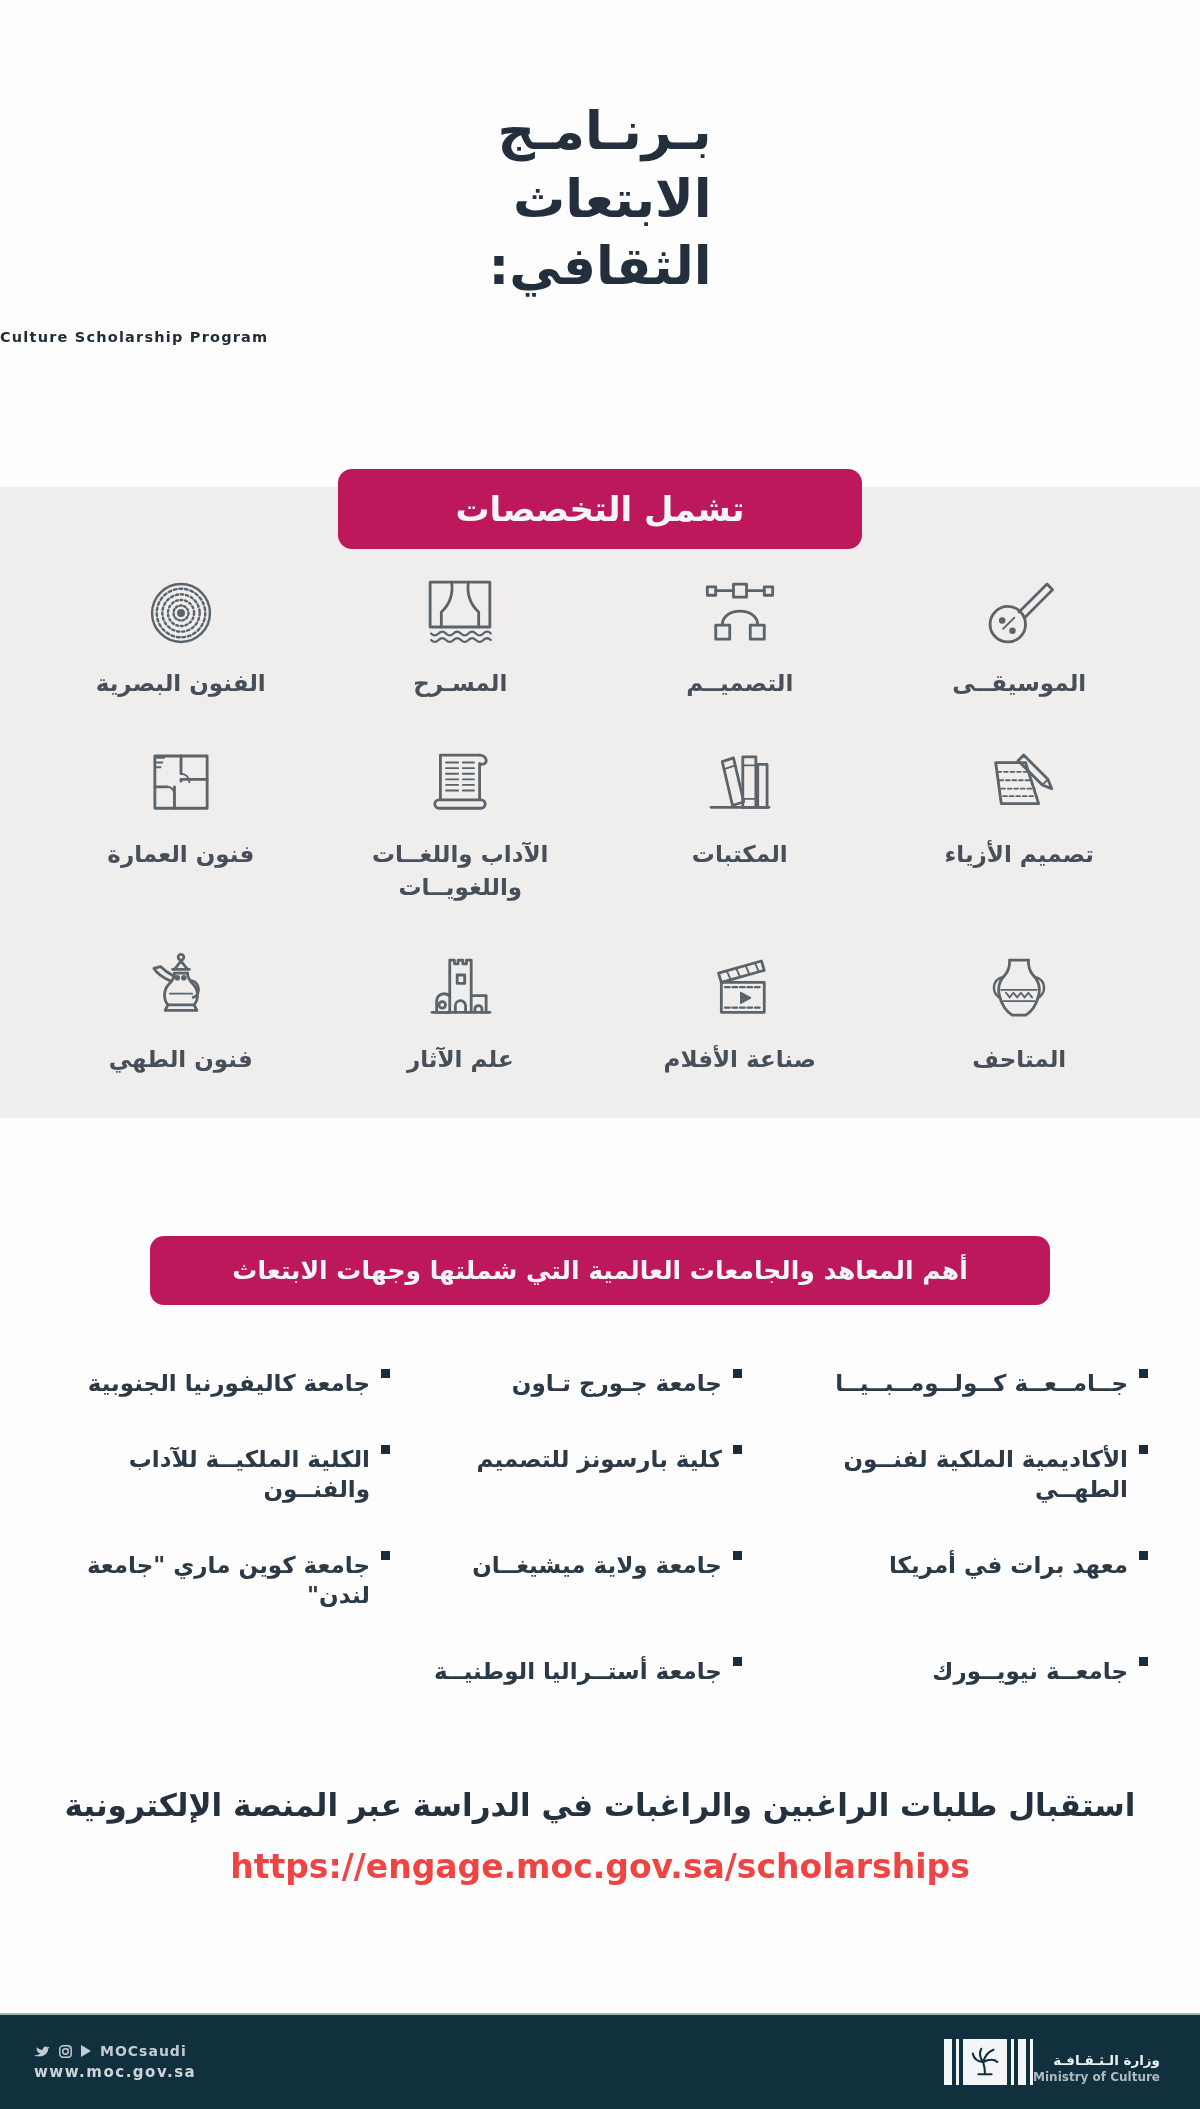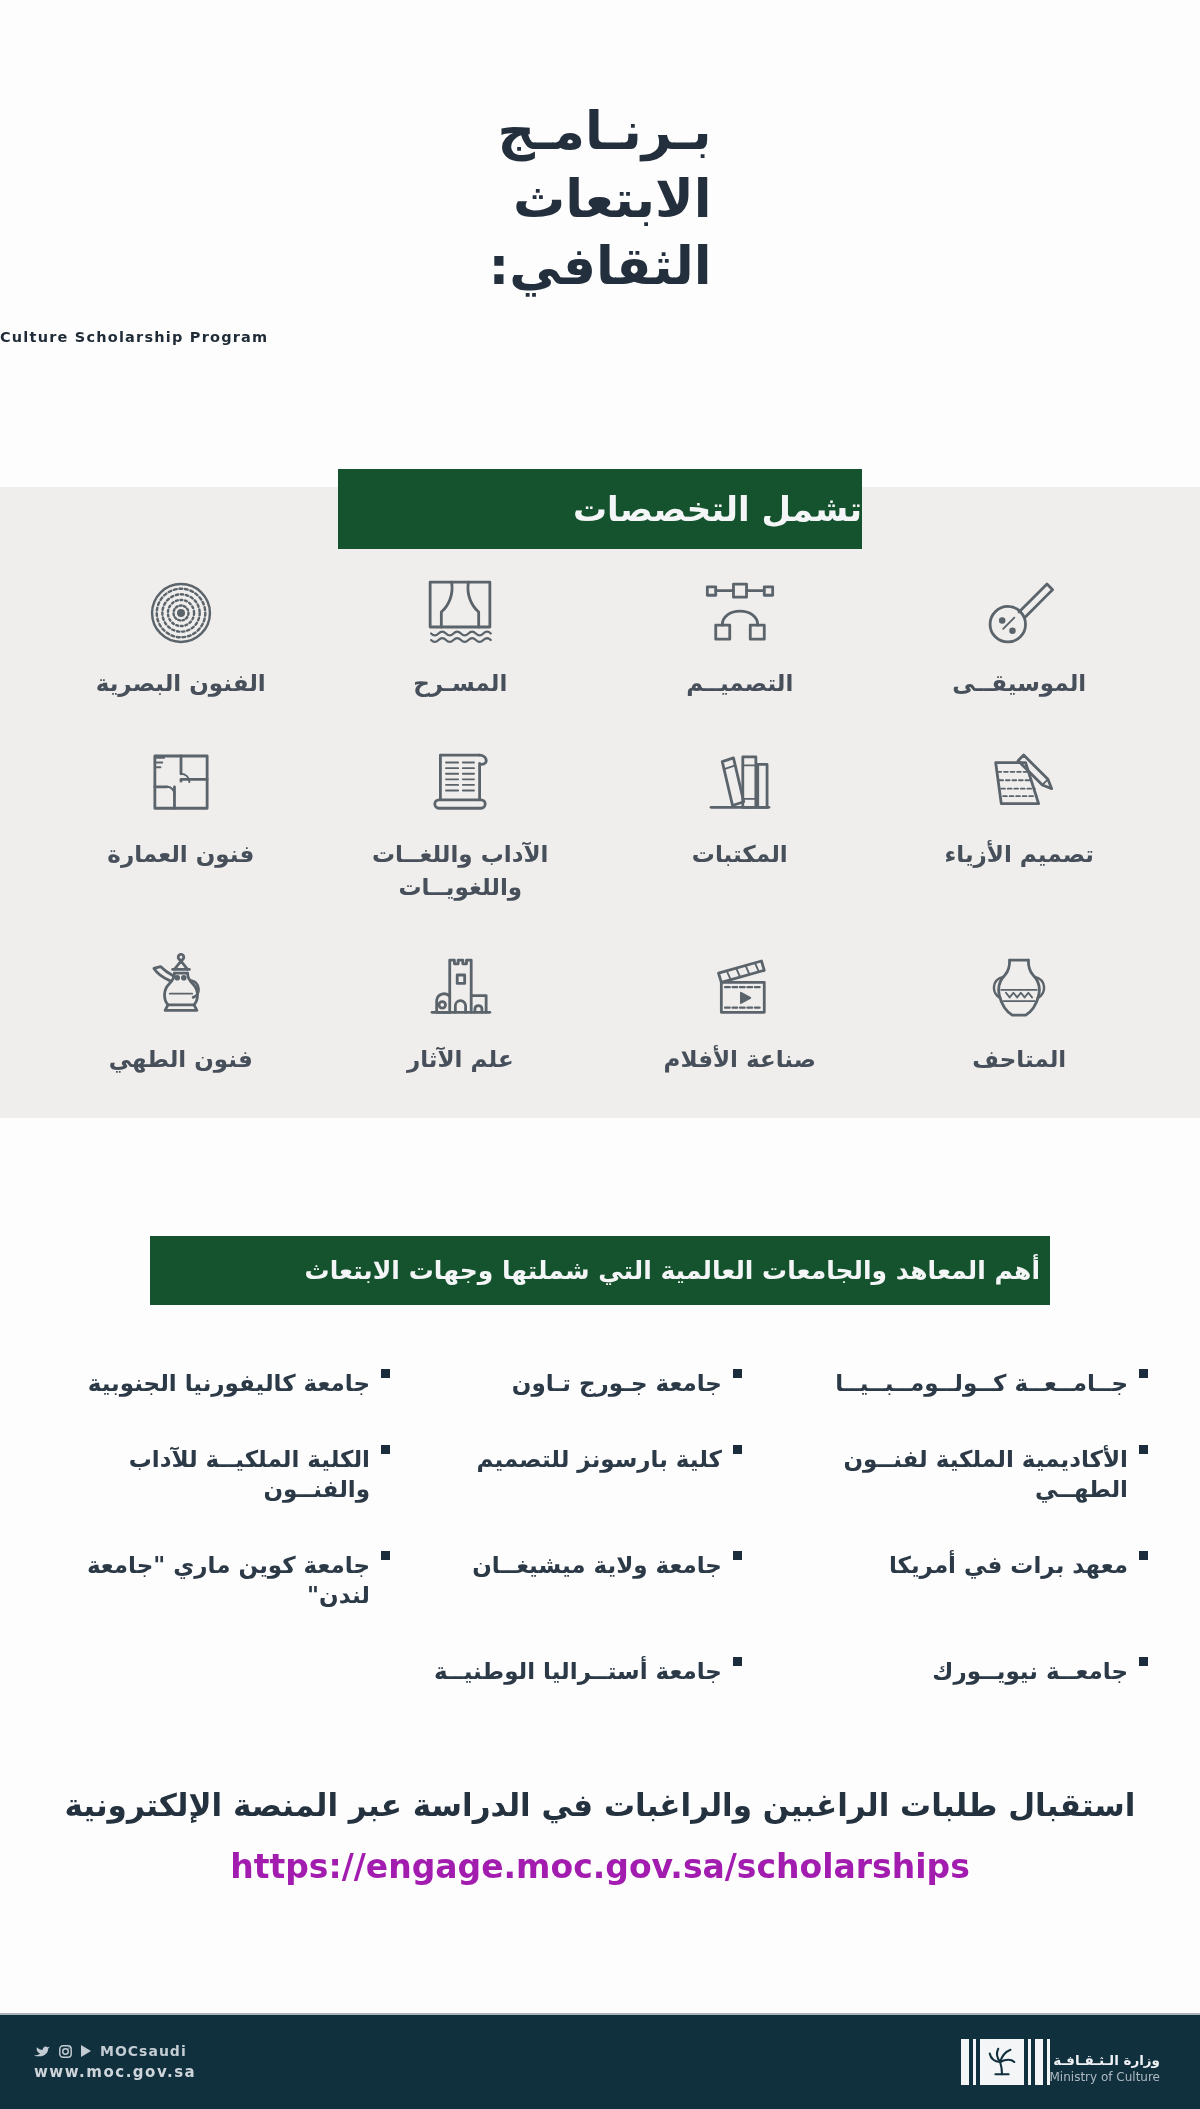--- a/index.html
+++ b/index.html
@@ -16,22 +16,22 @@
     direction:rtl;text-align:right;
     font-size:52px;font-weight:bold;line-height:1.3;color:#232f3d;
   }
   .logo-title span{display:block}
   .logo-subtitle{
     margin-top:28px;text-align:left;
     font-size:14.5px;font-weight:bold;letter-spacing:1.2px;color:#1f2b37;
   }
   
   .banner{
-    background:#14532d;color:#f4f5f6;font-weight:bold;
-    direction:rtl;
+    background:#be185d;color:#f4f5f6;font-weight:bold;
+    direction:rtl;text-align:center;border-radius:14px;
   }
   .banner-1{
     width:524px;margin:124px auto 0;
     font-size:34px;padding:20px 0;
     position:relative;z-index:2;
   }
   .banner-2{
     width:900px;margin:118px auto 0;
     font-size:25px;padding:20px 10px;box-sizing:border-box;
   }
@@ -65,21 +65,21 @@
   .uni-bullet{
     width:9px;height:9px;background:#1b2c3c;flex:0 0 auto;display:inline-block;
   }
   
   .apply-text{
     margin-top:100px;direction:rtl;text-align:center;
     font-size:31px;font-weight:bold;color:#24313f;
   }
   .apply-url{
     display:block;margin-top:24px;text-align:center;direction:ltr;
-    font-size:33px;font-weight:bold;color:#a21caf;text-decoration:none;
+    font-size:33px;font-weight:bold;color:#ef4444;text-decoration:none;
   }
   
   .footer{
     position:absolute;left:0;bottom:0;width:1200px;height:96px;
     background:#11303e;box-sizing:border-box;
     display:flex;justify-content:space-between;align-items:center;
     padding:0 40px 0 34px;
     border-top:2px solid #aab3b6;
   }
   .footer-left{display:flex;flex-direction:column;gap:4px;color:#c3ccd2}
@@ -87,21 +87,21 @@
   .social-row .handle{margin-right:4px;margin-left:0;padding-right:6px}
   .website{font-size:15px;font-weight:bold;letter-spacing:1.5px;color:#cdd5da}
   .play-tri{width:0;height:0;border-left:10px solid #c3ccd2;border-top:6px solid transparent;border-bottom:6px solid transparent;display:inline-block}
   .footer-right{display:flex;align-items:flex-end;}
   .moc-bars{display:flex;align-items:stretch;gap:4px;height:46px}
   .bar{background:#f4f5f6}
   .bar.w8{width:8px}.bar.w3{width:3px}
   .palm-box{width:44px;background:#f4f5f6;display:flex;align-items:center;justify-content:center}
   .ministry-text{display:flex;flex-direction:column;line-height:1.35}
   .ministry-ar{direction:rtl;font-size:13.5px;font-weight:bold;color:#eef1f3;letter-spacing:1px}
-  .ministry-en{font-size:12px;color:#aeb9c0;font-weight:normal}
+  .ministry-en{font-size:12px;color:#aeb9c0;font-weight:bold}
 </style>
 </head>
 <body>
 
 <div class="header">
   <div class="logo-title">
     <span>بـرنـامـج</span>
     <span>الابتعاث</span>
     <span>الثقافي:</span>
   </div>

